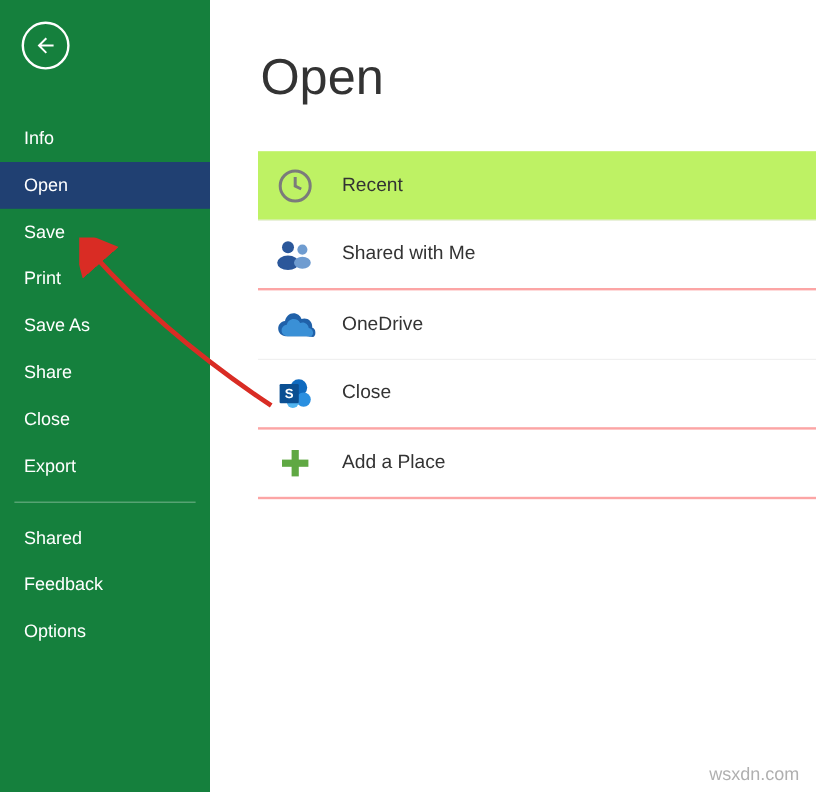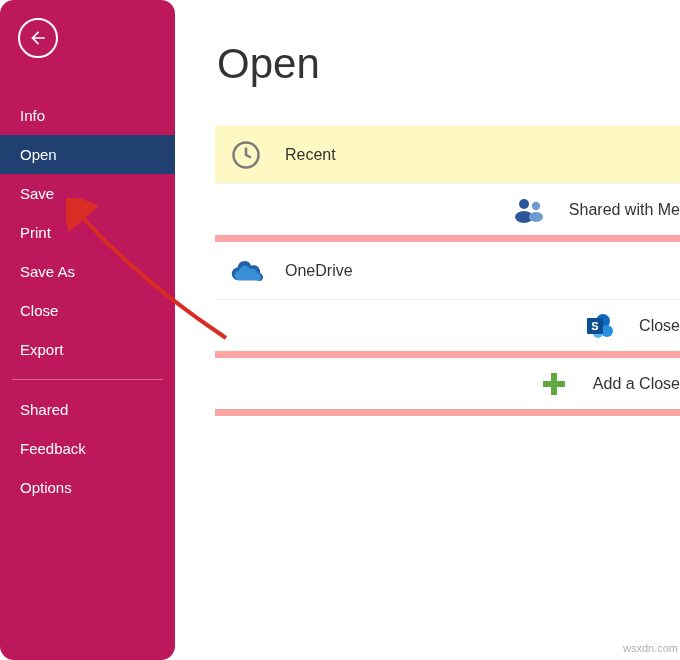--- a/index.html
+++ b/index.html
@@ -12,26 +12,25 @@
       width: 680px;
       height: 660px;
       overflow: hidden;
       display: flex;
       background: #ffffff;
       position: relative;
     }
     .sidebar {
       width: 175px;
       height: 100%;
-      background: #be185d;
+      background: #15803d;
       color: #ffffff;
       display: flex;
       flex-direction: column;
       padding-top: 18px;
-      border-radius: 14px;
     }
     .back-btn {
       width: 40px;
       height: 40px;
       border: 2px solid #ffffff;
       border-radius: 50%;
       margin-left: 18px;
       margin-bottom: 38px;
       display: flex;
       align-items: center;
@@ -77,42 +76,41 @@
     }
     .location-item {
       display: flex;
       align-items: center;
       height: 58px;
       padding-left: 12px;
       cursor: pointer;
       border-bottom: 1px solid #f0f0f0;
     }
     .location-item.selected {
-      background: #fef9c3;
+      background: #bef264;
     }
     .location-item.divide-after {
-      border-bottom: 7px solid #fca5a5;
-      justify-content: flex-end;
+      border-bottom: 2px solid #fca5a5;
     }
     .loc-icon {
       width: 38px;
       display: flex;
       align-items: center;
       justify-content: center;
     }
     .loc-label {
       font-size: 16px;
       color: #333333;
       margin-left: 20px;
     }
     .watermark {
       position: absolute;
-      right: 2px;
+      right: 14px;
       bottom: 6px;
-      font-size: 11px;
+      font-size: 15px;
       color: #b0b0b0;
     }
     .arrow-annotation {
       position: absolute;
       left: 66px;
       top: 198px;
       pointer-events: none;
     }
   </style>
 </head>
@@ -123,20 +121,21 @@
     <svg viewBox="0 0 24 24">
       <path d="M20 11H7.83l5.59-5.59L12 4l-8 8 8 8 1.41-1.41L7.83 13H20v-2z"></path>
     </svg>
   </div>
 
   <div class="nav-item"><span>Info</span></div>
   <div class="nav-item selected"><span>Open</span></div>
   <div class="nav-item"><span>Save</span></div>
   <div class="nav-item"><span>Print</span></div>
   <div class="nav-item"><span>Save As</span></div>
+  <div class="nav-item"><span>Share</span></div>
   <div class="nav-item"><span>Close</span></div>
   <div class="nav-item"><span>Export</span></div>
 
   <div class="nav-divider"></div>
 
   <div class="nav-item"><span>Shared</span></div>
   <div class="nav-item"><span>Feedback</span></div>
   <div class="nav-item"><span>Options</span></div>
 </div>
 
@@ -191,21 +190,21 @@
     </div>
 
 
     <div class="location-item divide-after">
       <span class="loc-icon">
         <svg width="26" height="26" viewBox="0 0 26 26">
           <rect x="10" y="2" width="6" height="22" fill="#5fa843"></rect>
           <rect x="2" y="10" width="22" height="6" fill="#5fa843"></rect>
         </svg>
       </span>
-      <span class="loc-label">Add a Close</span>
+      <span class="loc-label">Add a Place</span>
     </div>
 
   </div>
 </div>
 
 <svg class="arrow-annotation" width="180" height="160">
   <defs>
     <marker id="ah" markerWidth="12" markerHeight="12" refX="3" refY="5" orient="auto">
       <path d="M0,0 L10,5 L0,10 z" fill="#d92c24"></path>
     </marker>

